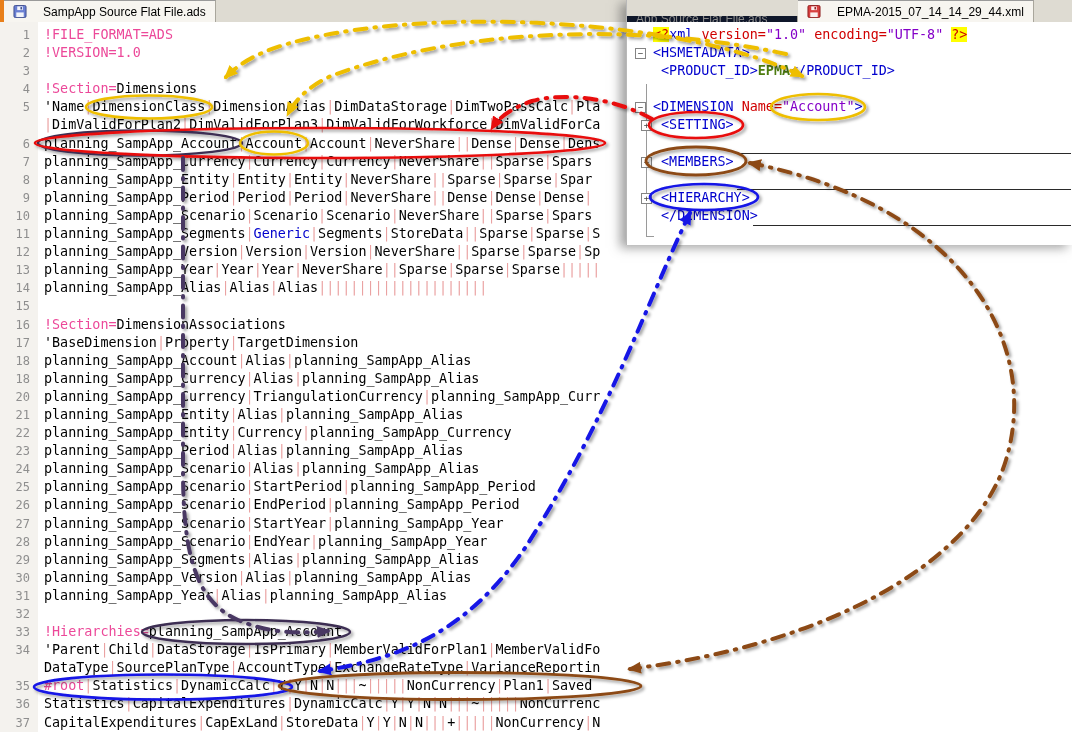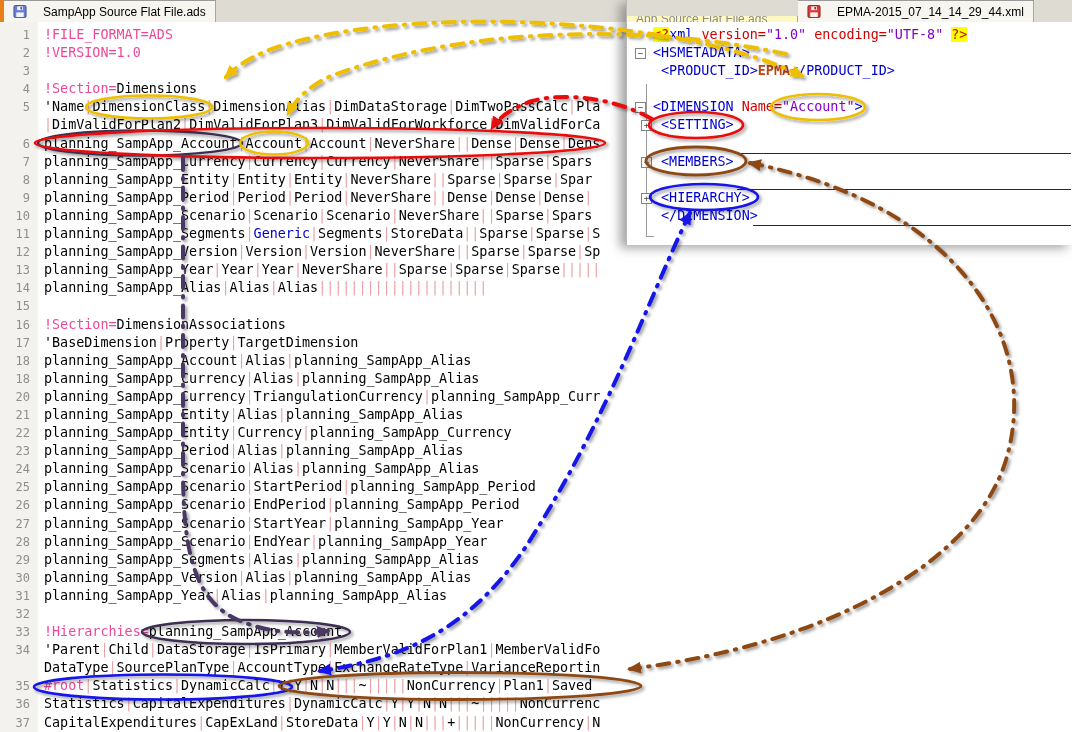--- a/index.html
+++ b/index.html
@@ -10,32 +10,32 @@
   #left-win{left:0;top:0;width:648px;height:732px;z-index:1;}
   #right-win{left:626px;top:0;width:446px;height:245px;z-index:5;
              border-left:1px solid #b8b8b8;box-shadow:-6px 3px 10px rgba(90,90,90,.55);}
   
   .tabbar{position:absolute;left:0;top:0;right:0;height:22px;background:#dedbd2;
           border-bottom:1px solid #7d7d7d;display:flex;align-items:stretch;
           font-family:"Liberation Sans",sans-serif;font-size:12px;}
   .tab{display:flex;align-items:center;gap:16px;padding:0 9px;border-right:1px solid #a9a69c;
        white-space:nowrap;overflow:hidden;}
   .tab.active{background:#f7f5f0;border-top:1px solid #9a9a9a;color:#000;}
-  .tab.inactive{background:#fef9c3;color:#8b8b8b;margin-top:16px;}
+  .tab.inactive{background:#0f172a;color:#8b8b8b;margin-top:16px;}
   .orange-strip{width:4px;background:#e87f1a;}
   .floppy{width:14px;height:13px;flex:0 0 auto;}
   
   .codewrap{position:absolute;left:0;top:22px;right:0;bottom:0;overflow:hidden;background:#fff;padding-top:4px;}
   .gutter-bg{position:absolute;left:0;top:0;bottom:0;width:38px;background:#f4f2ee;}
   .row{position:relative;height:18.1px;line-height:18.1px;white-space:pre;font-size:13.4px;}
   .ln{display:inline-block;width:30px;padding-right:14px;text-align:right;color:#8e8e8e;
       font-size:12px;vertical-align:top;}
   .sg-red{color:#ec4899;} .sg-k{color:#000;} .sg-blue{color:#0000cc;}
   .sg-tag{color:#0000cd;} .sg-attr{color:#d00000;text-align:center;} .sg-str{color:#8400c8;}
-  .sg-txt{color:#c2410c;font-weight:bold;} .sg-decl{color:#d00000;background:#ffff00;}
+  .sg-txt{color:#4d7c0f;font-weight:bold;} .sg-decl{color:#d00000;background:#ffff00;}
   .p{color:#eaa2a2;}
   
   .frow{position:relative;height:18.1px;line-height:18.1px;white-space:pre;font-size:13.4px;padding-left:26px;}
   .foldbox{position:absolute;top:4px;width:9px;height:9px;background:#fff;border:1px solid #848484;
            font:9px/8px "DejaVu Sans Mono",monospace;text-align:center;color:#444;cursor:pointer;}
   .fb0{left:8px;} .fb1{left:14px;}
   .foldguide{position:absolute;left:19px;top:62px;height:152px;width:0;border-left:1px solid #9a9a9a;}
   .foldstub{position:absolute;left:19px;top:214px;width:8px;height:0;border-top:1px solid #9a9a9a;}
   .foldline{position:absolute;height:0;border-top:1px solid #2a2a2a;}
   #overlay{position:absolute;left:0;top:0;z-index:50;pointer-events:none;}

